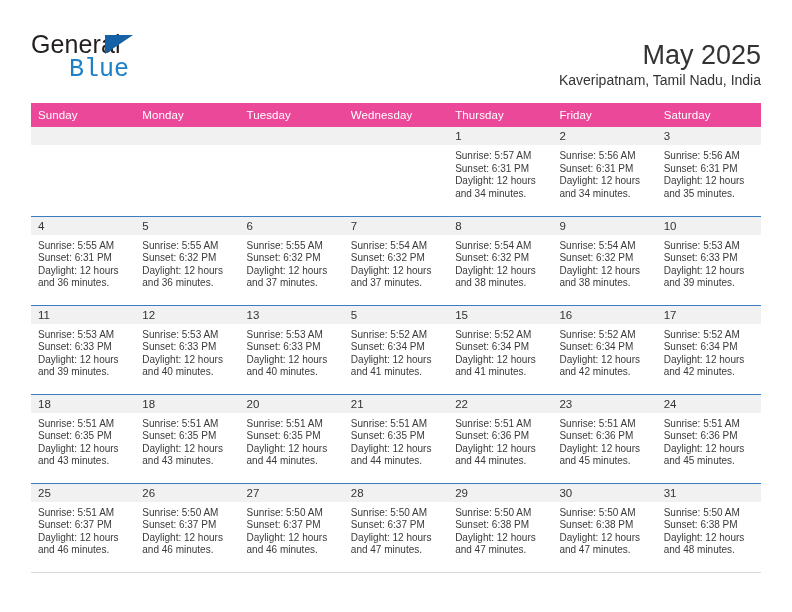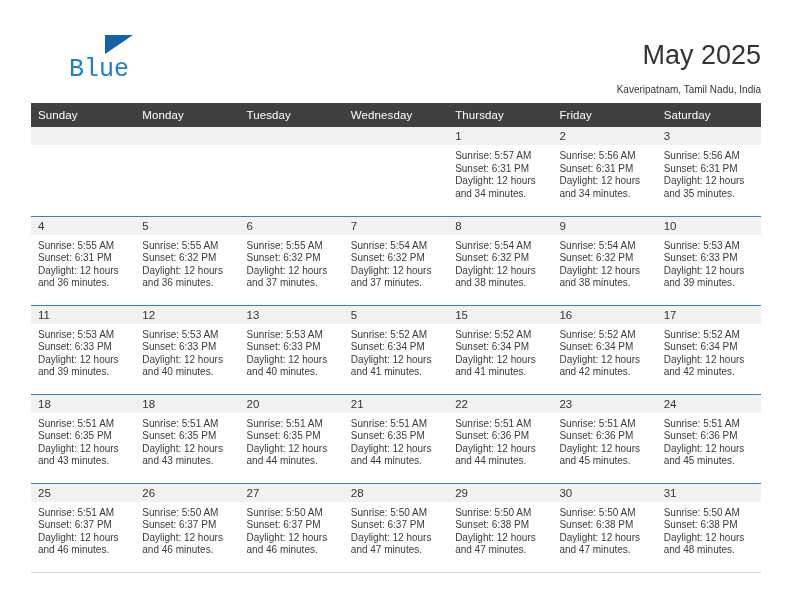--- a/index.html
+++ b/index.html
@@ -70,40 +70,39 @@
     text-align: right;
   }
   .cal-title {
     font-size: 27px;
     color: #333333;
     line-height: 32px;
     white-space: nowrap;
     font-weight: normal;
   }
   .cal-subtitle {
-    margin-top: 10px;
-    font-size: 10px;
+    font-size: 14px;
     color: #333333;
     line-height: 18px;
     white-space: nowrap;
   }
 
   
   .calendar {
     position: absolute;
     left: 31px;
     top: 103px;
     width: 730px;
     border-collapse: collapse;
     table-layout: fixed;
   }
   .calendar col { width: 104.28px; }
 
   thead th {
-    background: #404040;
+    background: #ec4899;
     color: #ffffff;
     font-size: 11.5px;
     font-weight: normal;
     text-align: left;
     padding: 5px 0 5px 7px;
     height: 14px;
     vertical-align: middle;
     letter-spacing: 0.1px;
   }
 
@@ -147,20 +146,21 @@
   .info .wrap { white-space: normal; }
 </style>
 </head>
 <body>
 
 <div class="page">
 
   <div class="header">
 
     <div class="logo">
+      <span class="logo-general">General</span>
       <span class="logo-tri"></span>
       <span class="logo-blue">Blue</span>
     </div>
 
     <div class="title-block">
       <div class="cal-title">May 2025</div>
       <div class="cal-subtitle">Kaveripatnam, Tamil Nadu, India</div>
     </div>
 
   </div>

